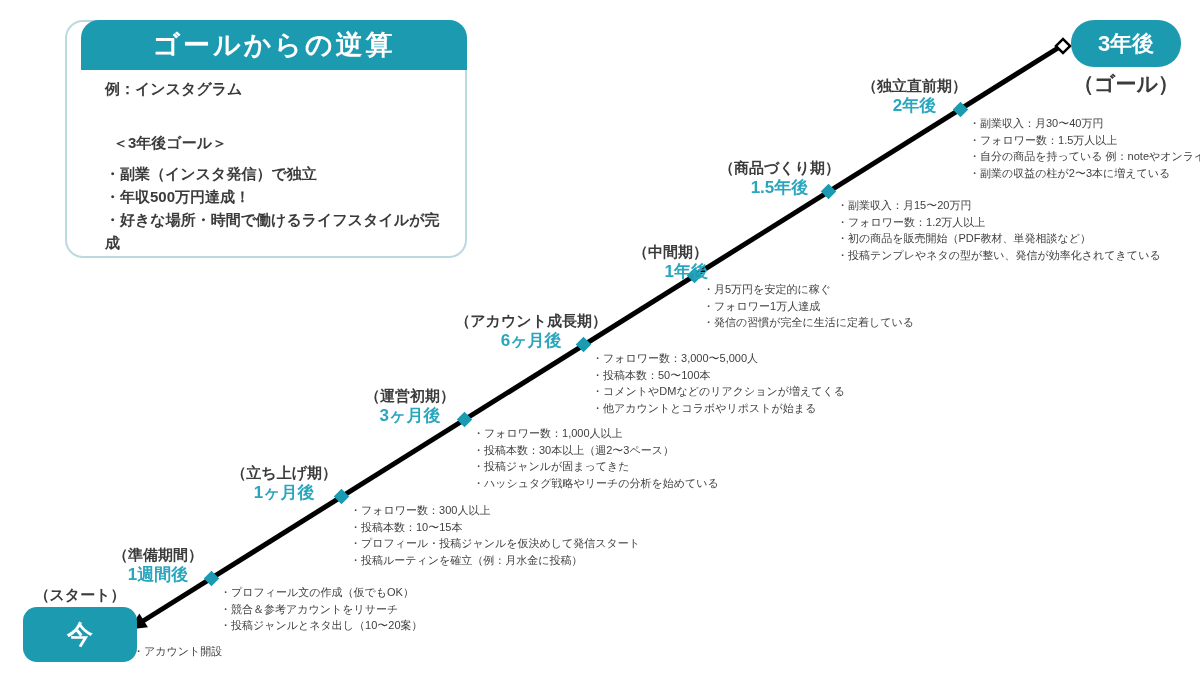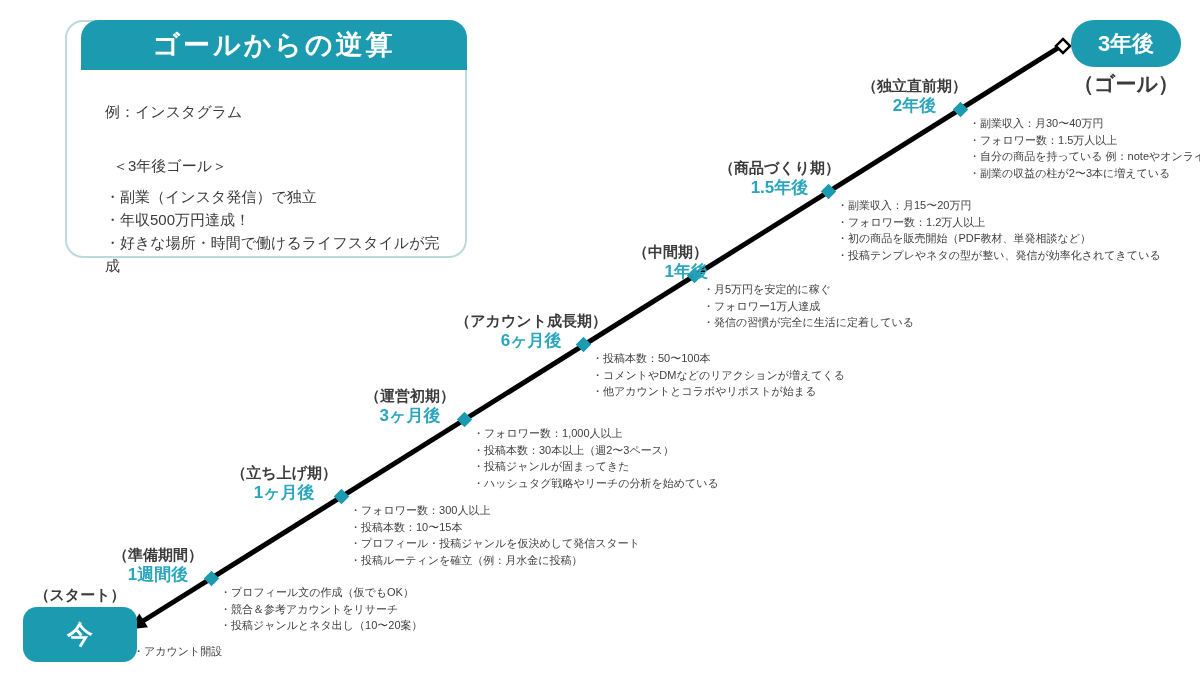--- a/index.html
+++ b/index.html
@@ -17,22 +17,22 @@
   
   .timeline-svg{position:absolute;left:0;top:0;width:1200px;height:675px;}
 
   
   .goal-card{position:absolute;left:65px;top:20px;width:402px;height:238px;box-sizing:border-box;
     background:#ffffff;border:2px solid var(--color-card_border);border-radius:18px;}
   .card-header{position:absolute;left:-2px;top:-2px;right:-2px;height:50px;
     background:var(--color-teal);border-radius:18px 18px 0 0;
     display:flex;align-items:center;justify-content:center;
     color:#ffffff;font-size:27px;font-weight:700;letter-spacing:3px;margin-left:16px;}
-  .card-body{position:absolute;left:38px;right:14px;top:48px;padding-top:33px;
-    color:var(--color-text);font-weight:400;}
+  .card-body{position:absolute;left:38px;right:14px;top:48px;padding-top:10px;
+    color:var(--color-text);font-weight:700;}
   .example{margin:0 0 34px 0;font-size:15px;line-height:18px;}
   .goal-heading{margin:8px;font-size:15px;line-height:22px;}
   .goal-item{margin:0;font-size:15px;line-height:23px;}
 
   
   .goal-pill{position:absolute;left:1071px;top:20px;width:110px;height:47px;
     background:var(--color-teal);border-radius:23px;color:#fff;
     display:flex;align-items:center;justify-content:center;font-size:22px;font-weight:700;}
   .goal-sub{position:absolute;left:1071px;top:70px;width:110px;text-align:center;
     font-size:21px;font-weight:700;color:var(--color-text);}
@@ -136,20 +136,21 @@
     </div>
   </div>
 
   <div class="milestone m3">
     <span class="diamond"></span>
     <div class="m-head">
       <div class="m-stage">（アカウント成長期）</div>
       <div class="m-time">6ヶ月後</div>
     </div>
     <div class="m-bullets">
+      <div class="m-bullet">・フォロワー数：3,000〜5,000人</div>
       <div class="m-bullet">・投稿本数：50〜100本</div>
       <div class="m-bullet">・コメントやDMなどのリアクションが増えてくる</div>
       <div class="m-bullet">・他アカウントとコラボやリポストが始まる</div>
     </div>
   </div>
 
   <div class="milestone m4">
     <span class="diamond"></span>
     <div class="m-head">
       <div class="m-stage">（中間期）</div>

